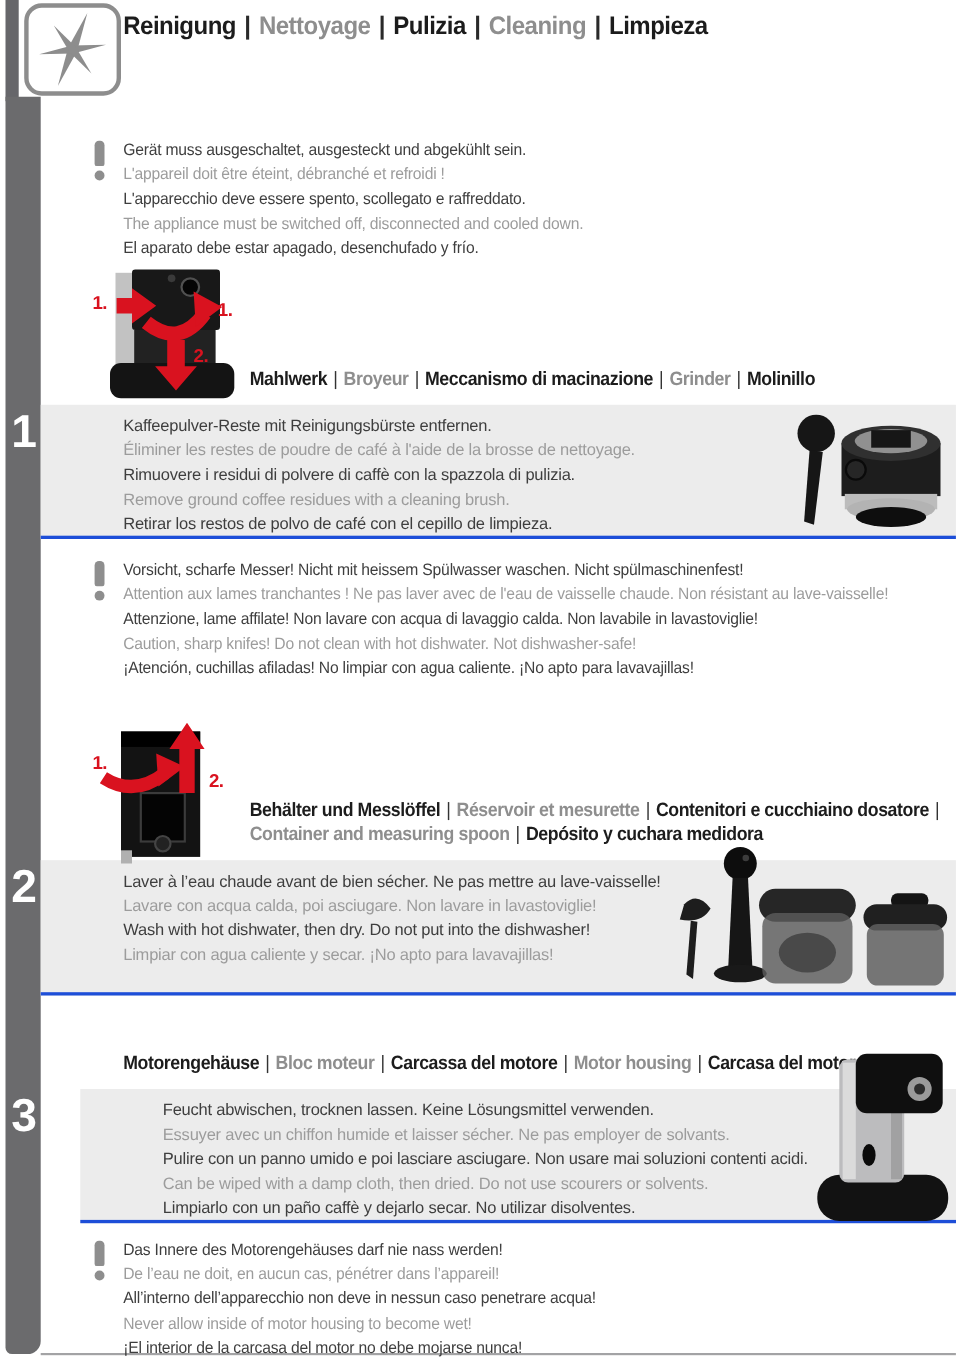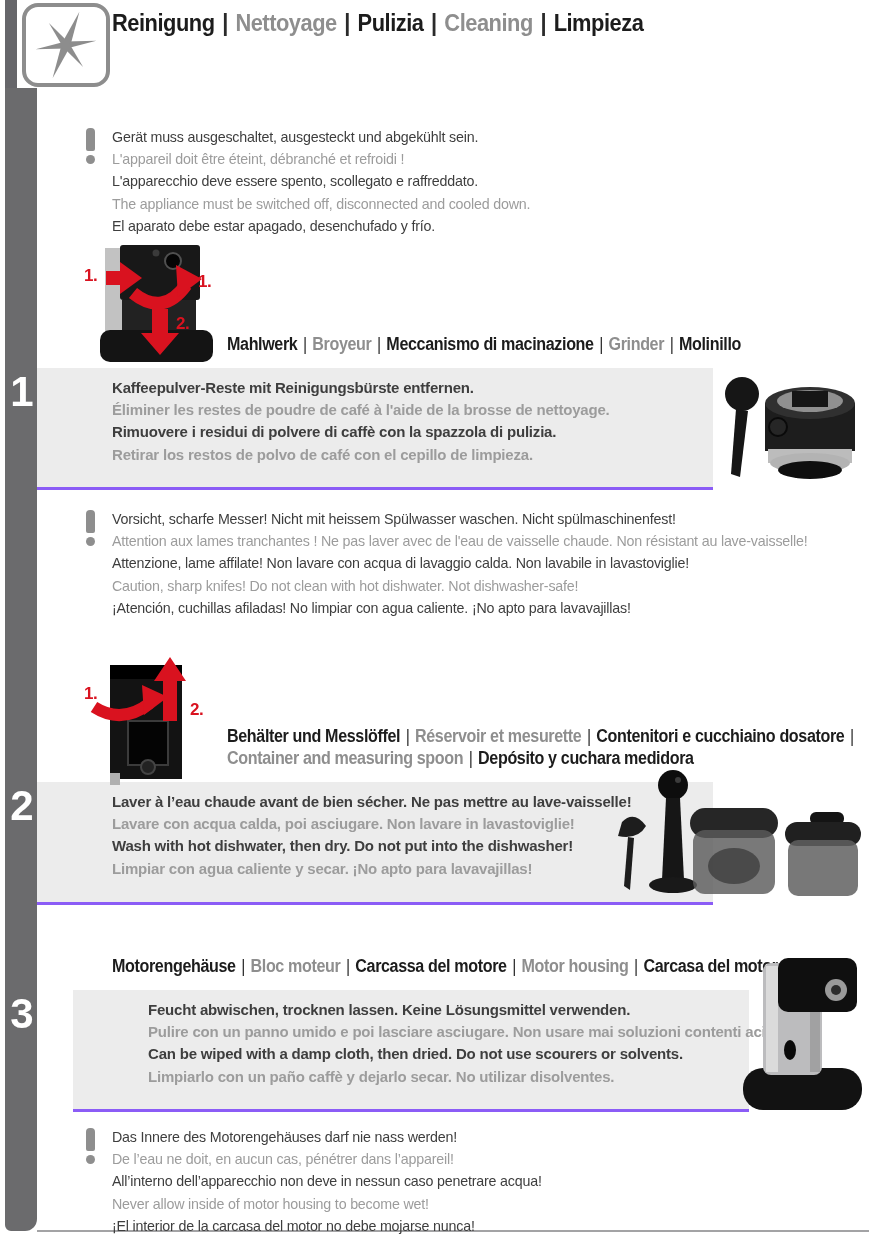--- a/index.html
+++ b/index.html
@@ -31,22 +31,22 @@
   .lines{font-size:15px;line-height:22.2px;letter-spacing:-0.2px;white-space:nowrap;}
   .lines > div:nth-child(odd){color:#3e3e3e;}
   .lines > div:nth-child(even){color:#9c9c9c;}
   .w-lines{transform:scaleX(0.95);transform-origin:0 0;}
   
   .heading{position:absolute;font-weight:700;font-size:17.5px;letter-spacing:-0.4px;
     white-space:nowrap;transform:scaleX(0.92);transform-origin:0 0;line-height:21.8px;z-index:2;}
   .heading .pipe{margin:0 6px;font-weight:400;color:#333;}
   .h1{left:227px;top:334px;} .h2{left:227px;top:726px;} .h3{left:112px;top:956px;}
   
-  .band{position:absolute;left:37px;width:676px;background:#ececec;
-    border-bottom:3px solid #8b5cf6;box-sizing:border-box;font-weight:bold;}
+  .band{position:absolute;left:37px;width:832px;background:#ececec;
+    border-bottom:3px solid #1d4ed8;box-sizing:border-box;}
   .band .lines{position:absolute;left:75px;top:9px;}
   .b1{top:368px;height:122px;} .b2{top:782px;height:123px;} .b3{top:990px;height:122px;margin-left:36px;}
   
   .fig{position:absolute;z-index:5;}
   .fig svg{display:block;width:100%;height:100%;}
   .fig text{font-family:"Liberation Sans",sans-serif;font-weight:700;font-size:17px;
     fill:#d9121f;letter-spacing:-0.5px;}
   .fig-a{left:78px;top:241px;width:152px;height:130px;}
   .fig-b{left:84px;top:649px;width:150px;height:140px;}
   .fig-c{left:698px;top:373px;width:170px;height:114px;}
@@ -113,20 +113,21 @@
 
   <div class="heading h1">
     <span class="seg dark">Mahlwerk</span><span class="pipe">|</span><span class="seg gray">Broyeur</span><span class="pipe">|</span><span class="seg dark">Meccanismo di macinazione</span><span class="pipe">|</span><span class="seg gray">Grinder</span><span class="pipe">|</span><span class="seg dark">Molinillo</span>
   </div>
 
   <div class="band b1">
     <div class="lines">
         <div>Kaffeepulver-Reste mit Reinigungsbürste entfernen.</div>
         <div>Éliminer les restes de poudre de café à l'aide de la brosse de nettoyage.</div>
         <div>Rimuovere i residui di polvere di caffè con la spazzola di pulizia.</div>
+        <div>Remove ground coffee residues with a cleaning brush.</div>
         <div>Retirar los restos de polvo de café con el cepillo de limpieza.</div>
       </div>
   </div>
 
   <div class="fig fig-c">
     <svg viewBox="0 0 170 114">
       <circle cx="44" cy="21" r="17" fill="#161616"></circle>
       <polygon points="38,36 50,38 42,104 33,101" fill="#161616"></polygon>
       <rect x="67" y="30" width="90" height="48" fill="#1d1d1d"></rect>
       <ellipse cx="112" cy="30" rx="45" ry="16" fill="#303030"></ellipse>
@@ -203,20 +204,21 @@
     </svg>
   </div>
 
   <div class="heading h3">
     <span class="seg dark">Motorengehäuse</span><span class="pipe">|</span><span class="seg gray">Bloc moteur</span><span class="pipe">|</span><span class="seg dark">Carcassa del motore</span><span class="pipe">|</span><span class="seg gray">Motor housing</span><span class="pipe">|</span><span class="seg dark">Carcasa del motor</span>
   </div>
 
   <div class="band b3">
     <div class="lines">
         <div>Feucht abwischen, trocknen lassen. Keine Lösungsmittel verwenden.</div>
+        <div>Essuyer avec un chiffon humide et laisser sécher. Ne pas employer de solvants.</div>
         <div>Pulire con un panno umido e poi lasciare asciugare. Non usare mai soluzioni contenti acidi.</div>
         <div>Can be wiped with a damp cloth, then dried. Do not use scourers or solvents.</div>
         <div>Limpiarlo con un paño caffè y dejarlo secar. No utilizar disolventes.</div>
       </div>
   </div>
 
   <div class="fig fig-e">
     <svg viewBox="0 0 170 170">
       <rect x="45" y="122" width="119" height="42" rx="20" fill="#121212"></rect>
       <rect x="65" y="17" width="59" height="112" rx="8" fill="#bcbcbe"></rect>

